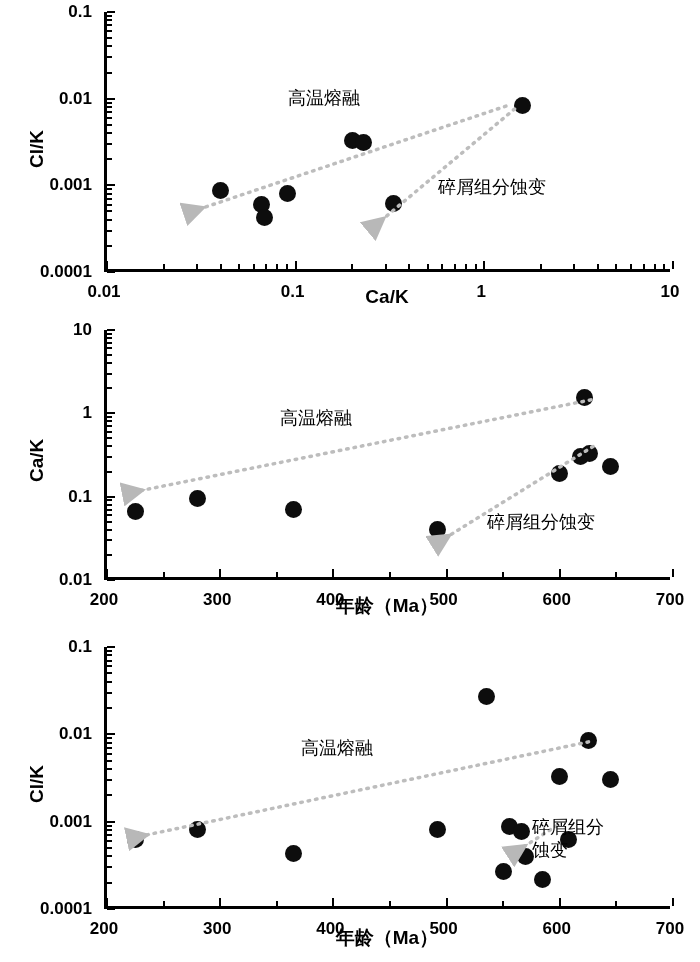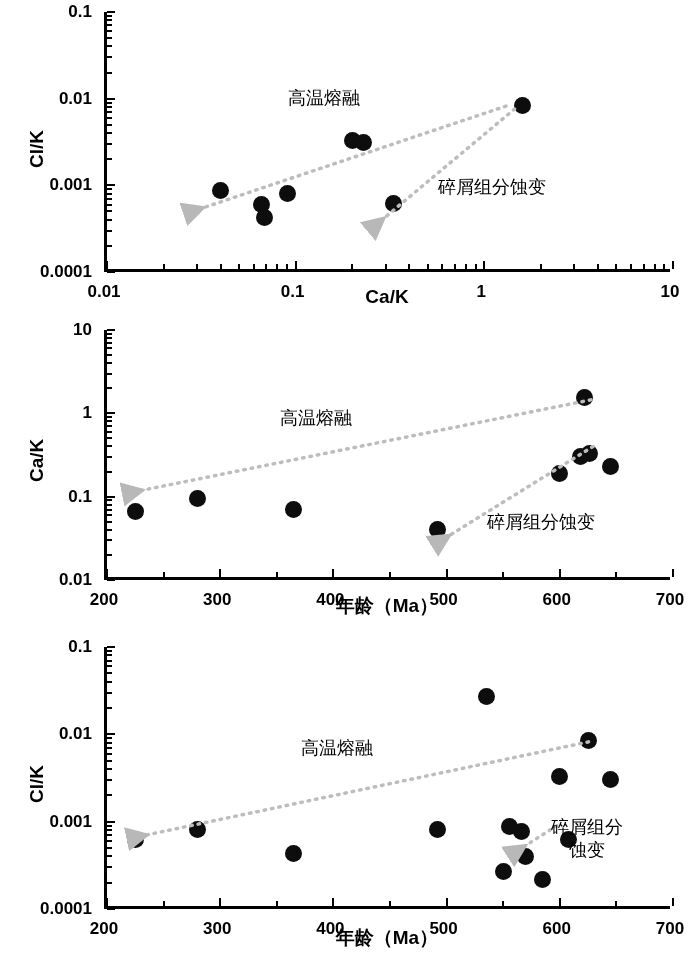--- a/index.html
+++ b/index.html
@@ -80,21 +80,21 @@
     font-weight: bold;
     white-space: nowrap;
     transform-origin: 0 0;
   }
   .annot {
     position: absolute;
     font-size: 18px;
     white-space: nowrap;
     color: #000;
   }
-  .annot.two-line { white-space: normal; width: 110px; text-align: center; line-height: 1.25; }
+  .annot.two-line { white-space: normal; width: 110px; text-align: left; line-height: 1.25; }
   svg.overlay {
     position: absolute;
     left: 0; top: 0;
     width: 700px;
     height: 100%;
     overflow: visible;
     pointer-events: none;
   }
 </style>
 </head>

